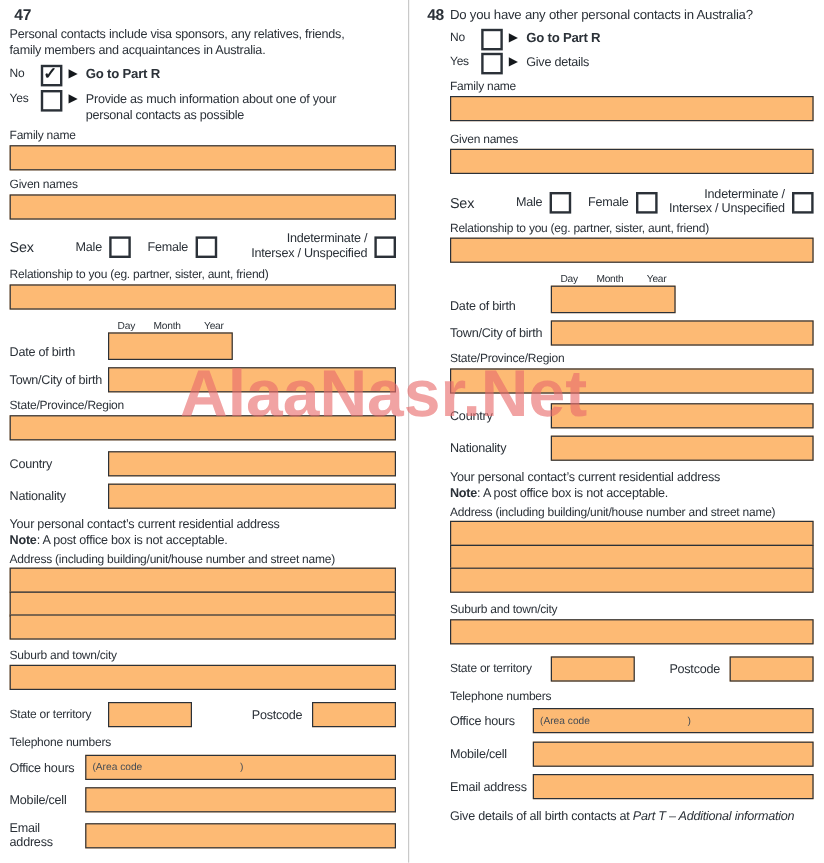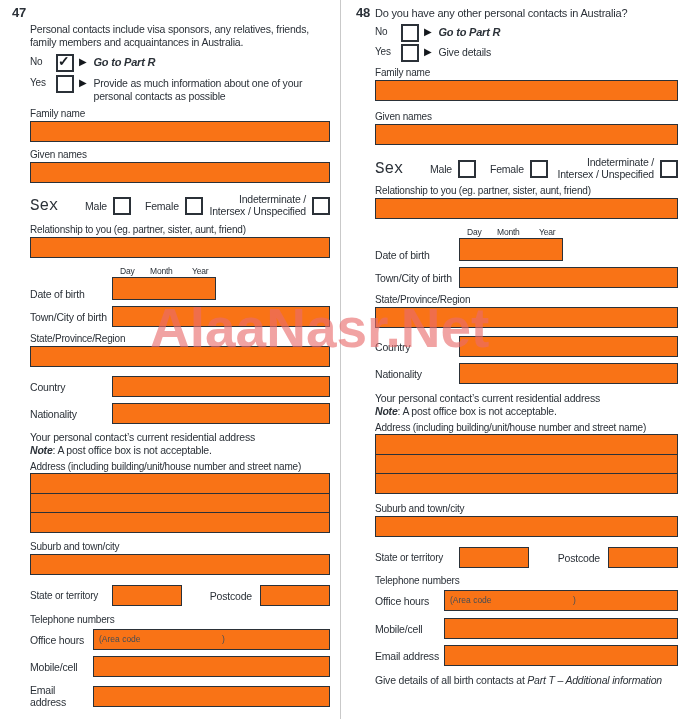--- a/index.html
+++ b/index.html
@@ -9,38 +9,38 @@
     letter-spacing:-0.2px;
   }
   .page{display:flex;width:687px;height:719px;}
   .col{box-sizing:border-box;position:relative;}
   .col-left{width:340px;padding:6px 0 0 8px;}
   .v-divider{width:1px;background:#c9c9c9;}
   .col-right{width:346px;padding:6px 0 0 10px;}
   .q-head{display:flex;align-items:flex-start;text-align:center;}
   .q-num{font-weight:700;font-size:13px;width:22px;flex:0 0 22px;line-height:14px;}
   .q-text{font-size:11px;line-height:14px;}
-  .content{margin-left:22px;margin-right:10px;}
+  .content{margin-right:10px;}
   .col-right .content{margin-left:24px;margin-right:9px;}
   .desc{font-size:10.5px;line-height:12.5px;margin-top:3px;width:302px;}
   .opt-row{display:flex;align-items:flex-start;margin-top:6px;}
   .opt-lbl{font-size:10px;width:26px;flex:0 0 26px;line-height:16px;}
   .checkbox{width:14px;height:14px;border:2px solid #2b3138;background:#fff;
     display:inline-block;flex:0 0 14px;position:relative;}
   .checkbox .tick{position:absolute;left:0px;top:-3px;font-size:14px;font-weight:700;color:#1a1f24;}
   .arrow{font-size:10px;line-height:16px;margin:0 7px 0 5px;color:#14181c;}
   .opt-action{font-size:10.5px;line-height:13px;padding-top:2px;}
   .opt-action.bold{font-weight:700;font-size:11px;}
   .fld-lbl{font-size:10px;line-height:13px;}
-  .ibox{border:1.5px solid #2b3138;box-sizing:border-box;height:21px;background:#f97316;
+  .ibox{border:1.5px solid #2b3138;box-sizing:border-box;height:21px;background:#fdba74;
     font:11px "Liberation Sans",sans-serif;color:#2b3138;padding:0 4px;border-radius:0;}
   input.ibox{display:block;width:100%;outline:none;}
   .full{width:100%;}
   .sex-row{display:flex;align-items:center;margin-top:11px;}
-  .sex-lbl{font-size:16px;width:55px;font-family:Liberation Mono, monospace;}
+  .sex-lbl{font-size:12px;width:55px;}
   .sex-opt{font-size:10.5px;margin-right:6px;}
   .ind-lbl{font-size:10.5px;text-align:right;line-height:11.5px;margin:0 6px 0 auto;}
   .dmy{position:relative;height:11px;font-size:8.5px;margin-top:8px;}
   .dmy span{position:absolute;top:0;}
   .lbl-box-row{display:flex;align-items:center;}
   .lbl-zone{font-size:10.5px;flex:0 0 82px;}
   .col-right .lbl-zone{flex:0 0 84px;}
   .lbl-zone-sm{font-size:10.5px;flex:0 0 63px;}
   .col-right .lbl-zone-sm{flex:0 0 69px;}
   .addr-note{font-size:10.5px;line-height:12.5px;}
@@ -49,21 +49,21 @@
   .sp-row{display:flex;align-items:center;margin-top:10px;}
   .sp-box{width:70px;flex:0 0 70px;}
   .sp-lbl2{font-size:10.5px;margin-left:auto;margin-right:8px;}
   .area-box{position:relative;flex:1;}
   .area-open{position:absolute;left:5px;top:4px;font-size:8.5px;color:#464d55;letter-spacing:0;}
   .area-close{position:absolute;left:128px;top:4px;font-size:8.5px;color:#464d55;}
   .footer-note{font-size:10.5px;margin-top:8px;line-height:13px;}
   .footer-note .it{font-style:italic;}
   .watermark{position:absolute;left:150px;top:296px;font-size:55px;font-weight:700;
     color:#e96c6c;opacity:0.62;letter-spacing:0px;z-index:5;pointer-events:none;white-space:nowrap;}
-  .bold{font-weight:700;font-style:italic;}
+  .bold{font-weight:700;}
   .mt1{margin-top:1px;}.mt2{margin-top:2px;}.mt3{margin-top:3px;}.mt4{margin-top:4px;}
   .mt5{margin-top:5px;}.mt6{margin-top:6px;}.mt7{margin-top:7px;}.mt8{margin-top:8px;}
   .mt9{margin-top:9px;}.mt12{margin-top:12px;}
   .dob-row{display:flex;align-items:flex-end;}
   .dob-box{flex:0 0 104px;width:104px;height:23px;}
 </style>
 </head>
 <body>
 
 <div class="page">

